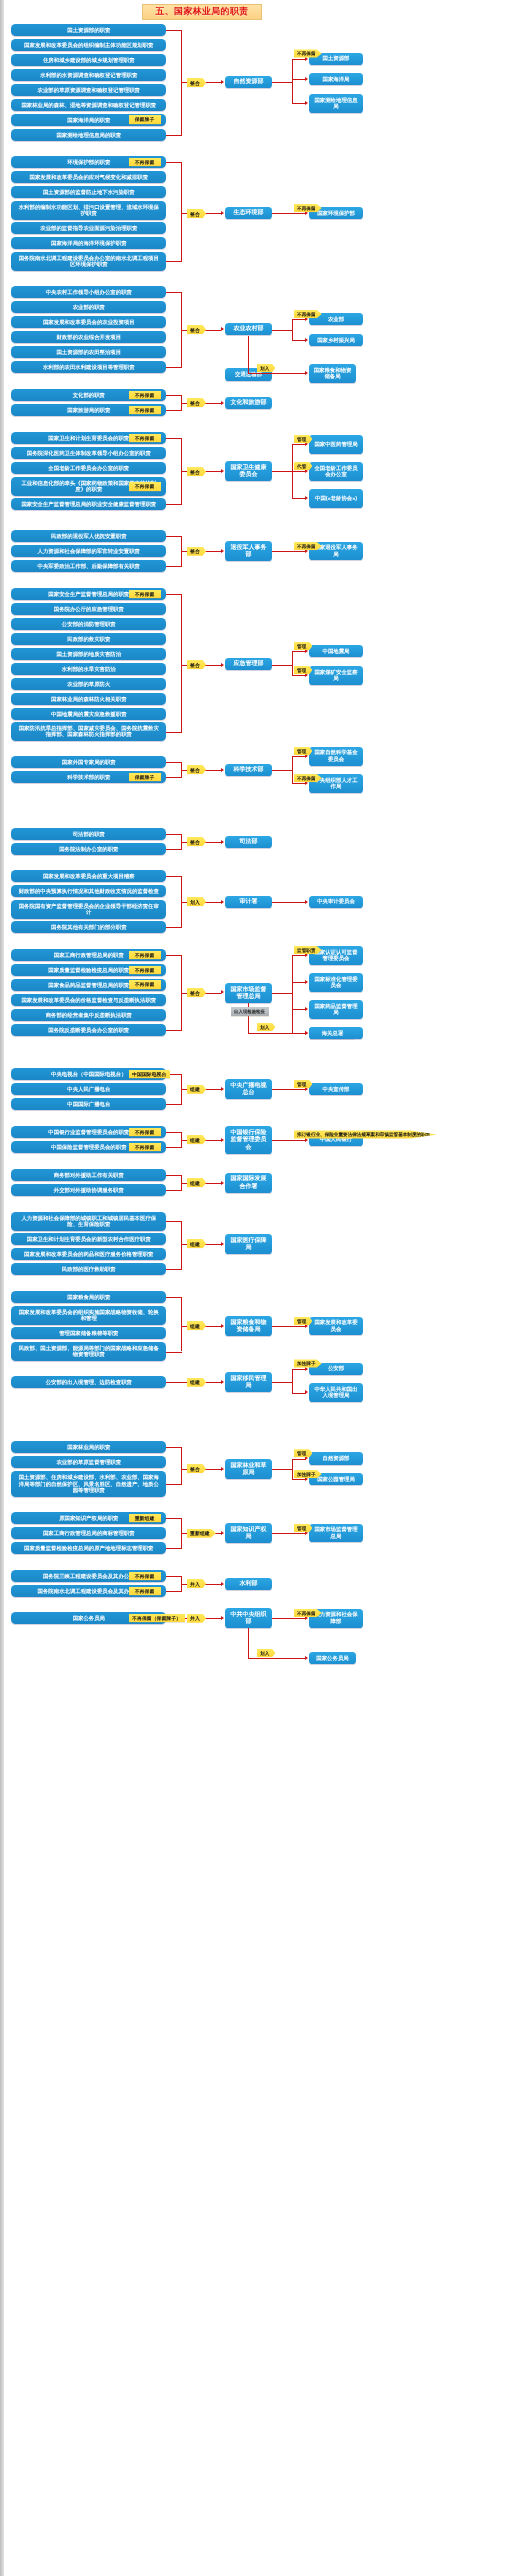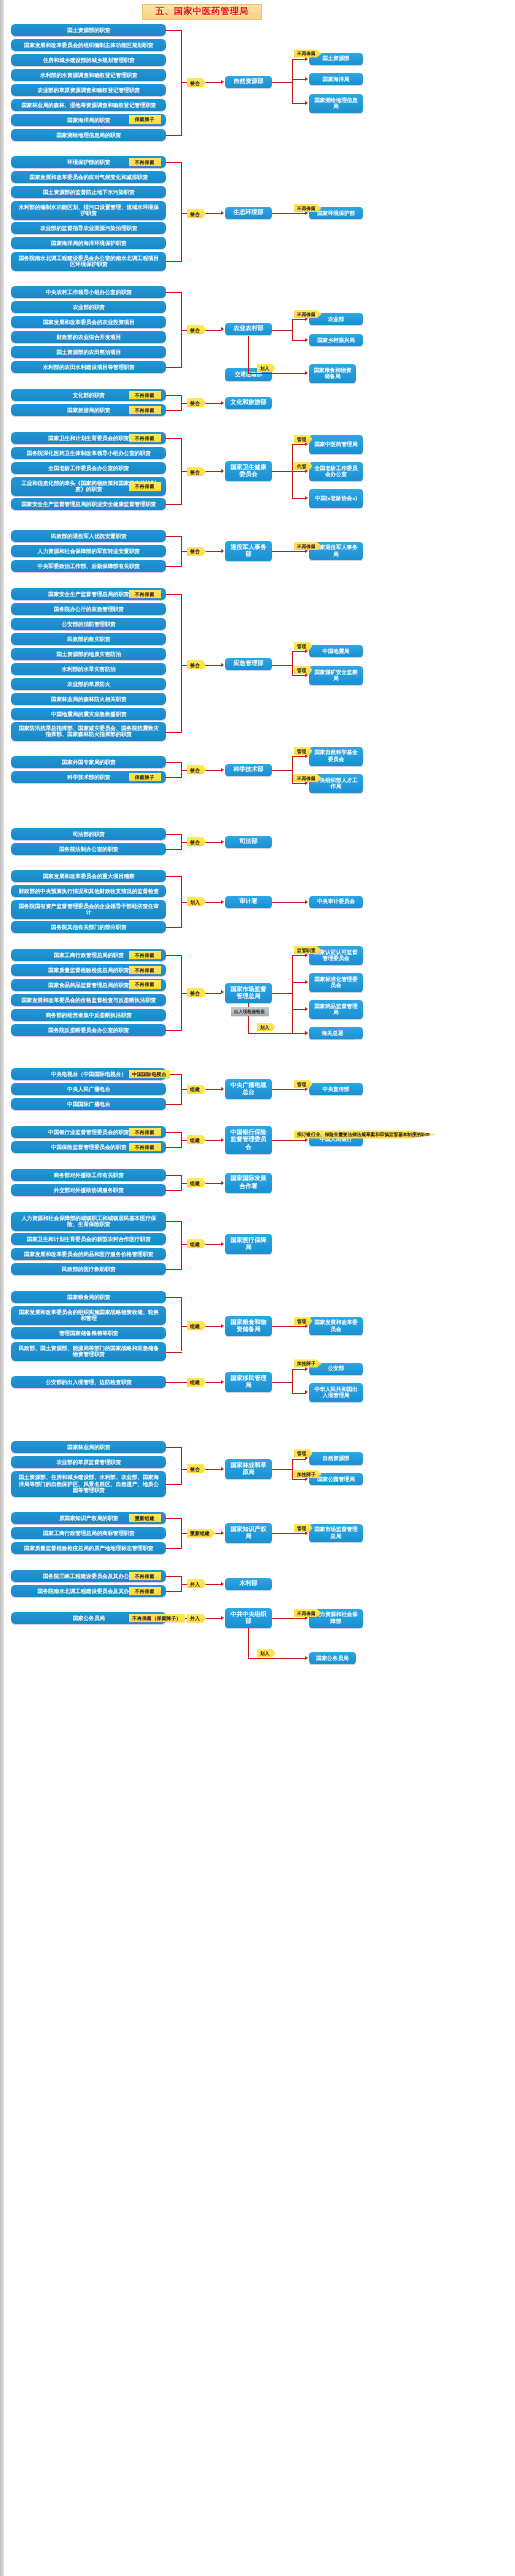--- a/index.html
+++ b/index.html
@@ -103,21 +103,21 @@
     z-index: 3;
   }
 </style>
 </head>
 <body>
 
 <div id="page" style="height: 2856px;">
 
   <div class="rail"></div>
 
-  <div class="title-bar">五、国家中医药管理局</div>
+  <div class="title-bar">五、国家林业局的职责</div>
 
   <div id="groups-root">
       <div class="group" style="left: 0px; top: 24px; height: 117px;">
         <div class="srcbox" style="position: absolute; left: 11.3px; top: 0px; width: 155px; height: 12.4px;">国土资源部的职责</div>
         <div class="srcbox" style="position: absolute; left: 11.3px; top: 15px; width: 155px; height: 12.4px;">国家发展和改革委员会的组织编制主体功能区规划职责</div>
         <div class="srcbox" style="position: absolute; left: 11.3px; top: 30px; width: 155px; height: 12.4px;">住房和城乡建设部的城乡规划管理职责</div>
         <div class="srcbox" style="position: absolute; left: 11.3px; top: 45px; width: 155px; height: 12.4px;">水利部的水资源调查和确权登记管理职责</div>
         <div class="srcbox" style="position: absolute; left: 11.3px; top: 60px; width: 155px; height: 12.4px;">农业部的草原资源调查和确权登记管理职责</div>
         <div class="srcbox" style="position: absolute; left: 11.3px; top: 75px; width: 155px; height: 12.4px;">国家林业局的森林、湿地等资源调查和确权登记管理职责</div>
         <div class="srcbox" style="position: absolute; left: 11.3px; top: 90px; width: 155px; height: 12.4px;">国家海洋局的职责</div>

